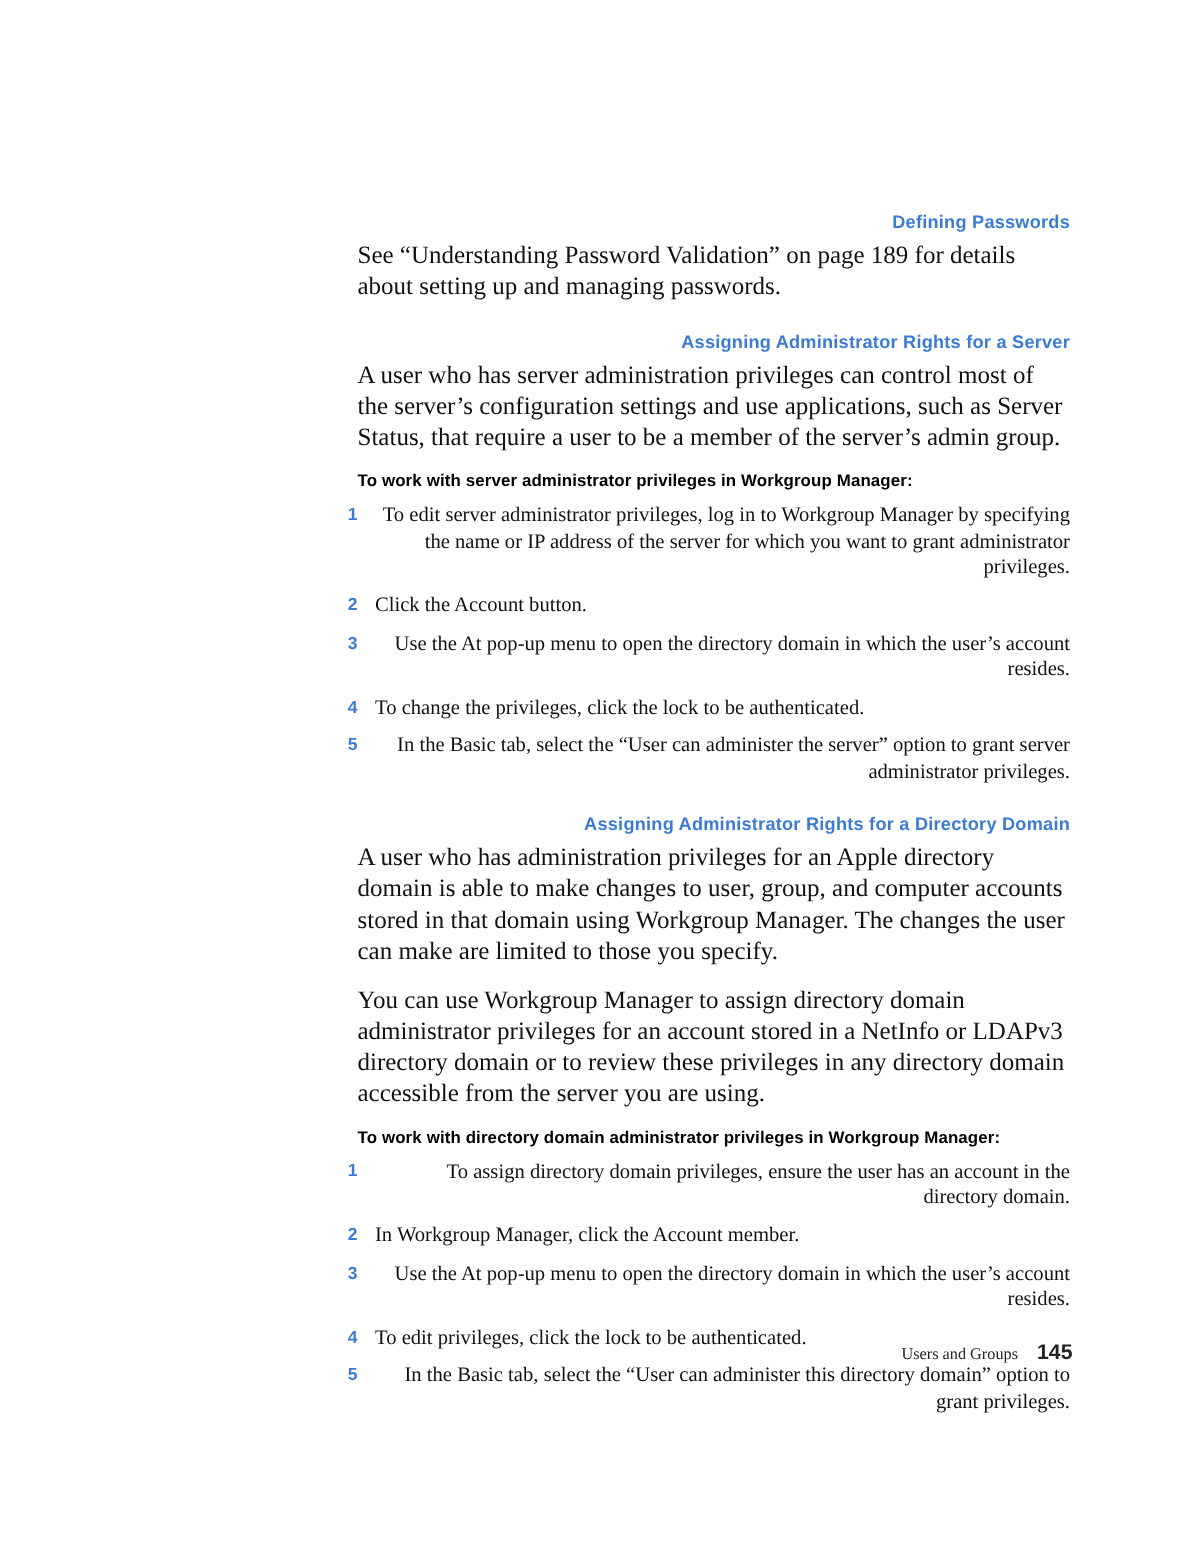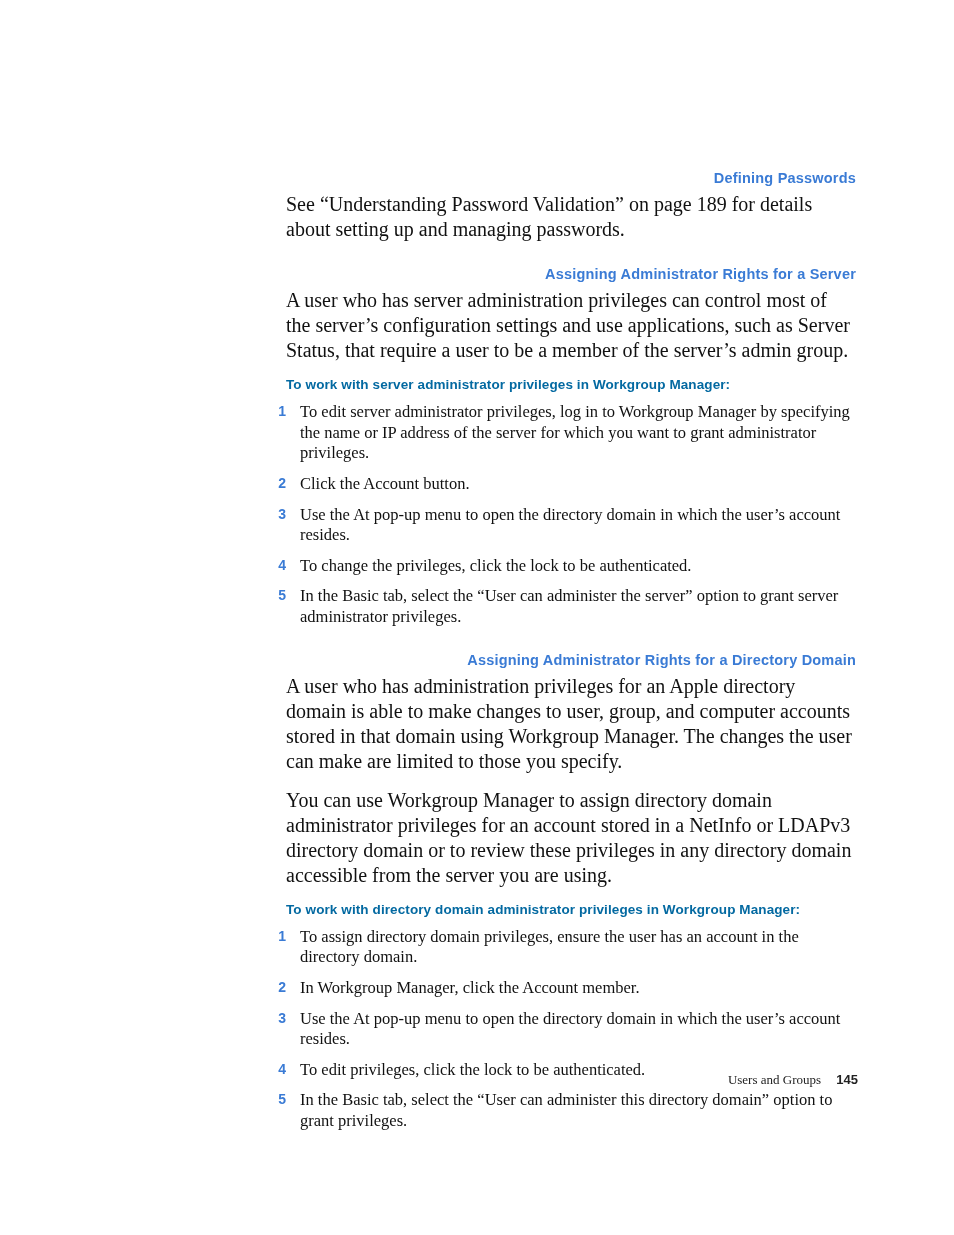--- a/index.html
+++ b/index.html
@@ -31,21 +31,21 @@
   .body {
     font-size: 20px;
     line-height: 1.25;
     margin: 0 0 14px 0;
     color: #111;
   }
   .sub-bold {
     font-family: "Helvetica Neue", Helvetica, Arial, sans-serif;
     font-weight: 700;
     font-size: 13.5px;
-    color: #0369a1;
+    color: #000000;
     margin: 6px 0 10px 0;
     letter-spacing: 0.1px;
   }
   .step {
     display: flex;
     align-items: flex-start;
     margin: 0 0 10px 0;
   }
   .step-num {
     width: 34px;
@@ -56,34 +56,35 @@
     font-family: "Helvetica Neue", Helvetica, Arial, sans-serif;
     font-weight: 700;
     font-size: 14px;
     color: #3a7bd5;
     line-height: 1.3;
   }
   .step-text {
     font-size: 16.5px;
     line-height: 1.25;
     color: #111;
+    text-align: right;
   }
   .block { margin-bottom: 24px; }
   .footer {
     position: absolute;
     right: 96px;
     top: 1072px;
     font-size: 13px;
     color: #222;
     font-family: Garamond, "Times New Roman", Georgia, serif;
   }
   .footer .pg {
     font-family: "Helvetica Neue", Helvetica, Arial, sans-serif;
     font-weight: 700;
-    font-size: 13px;
+    font-size: 17px;
     margin-left: 12px;
   }
 </style>
 </head>
 <body>
 
 <div class="page">
 
   <div class="block">
     <div class="section-heading">Defining Passwords</div>

